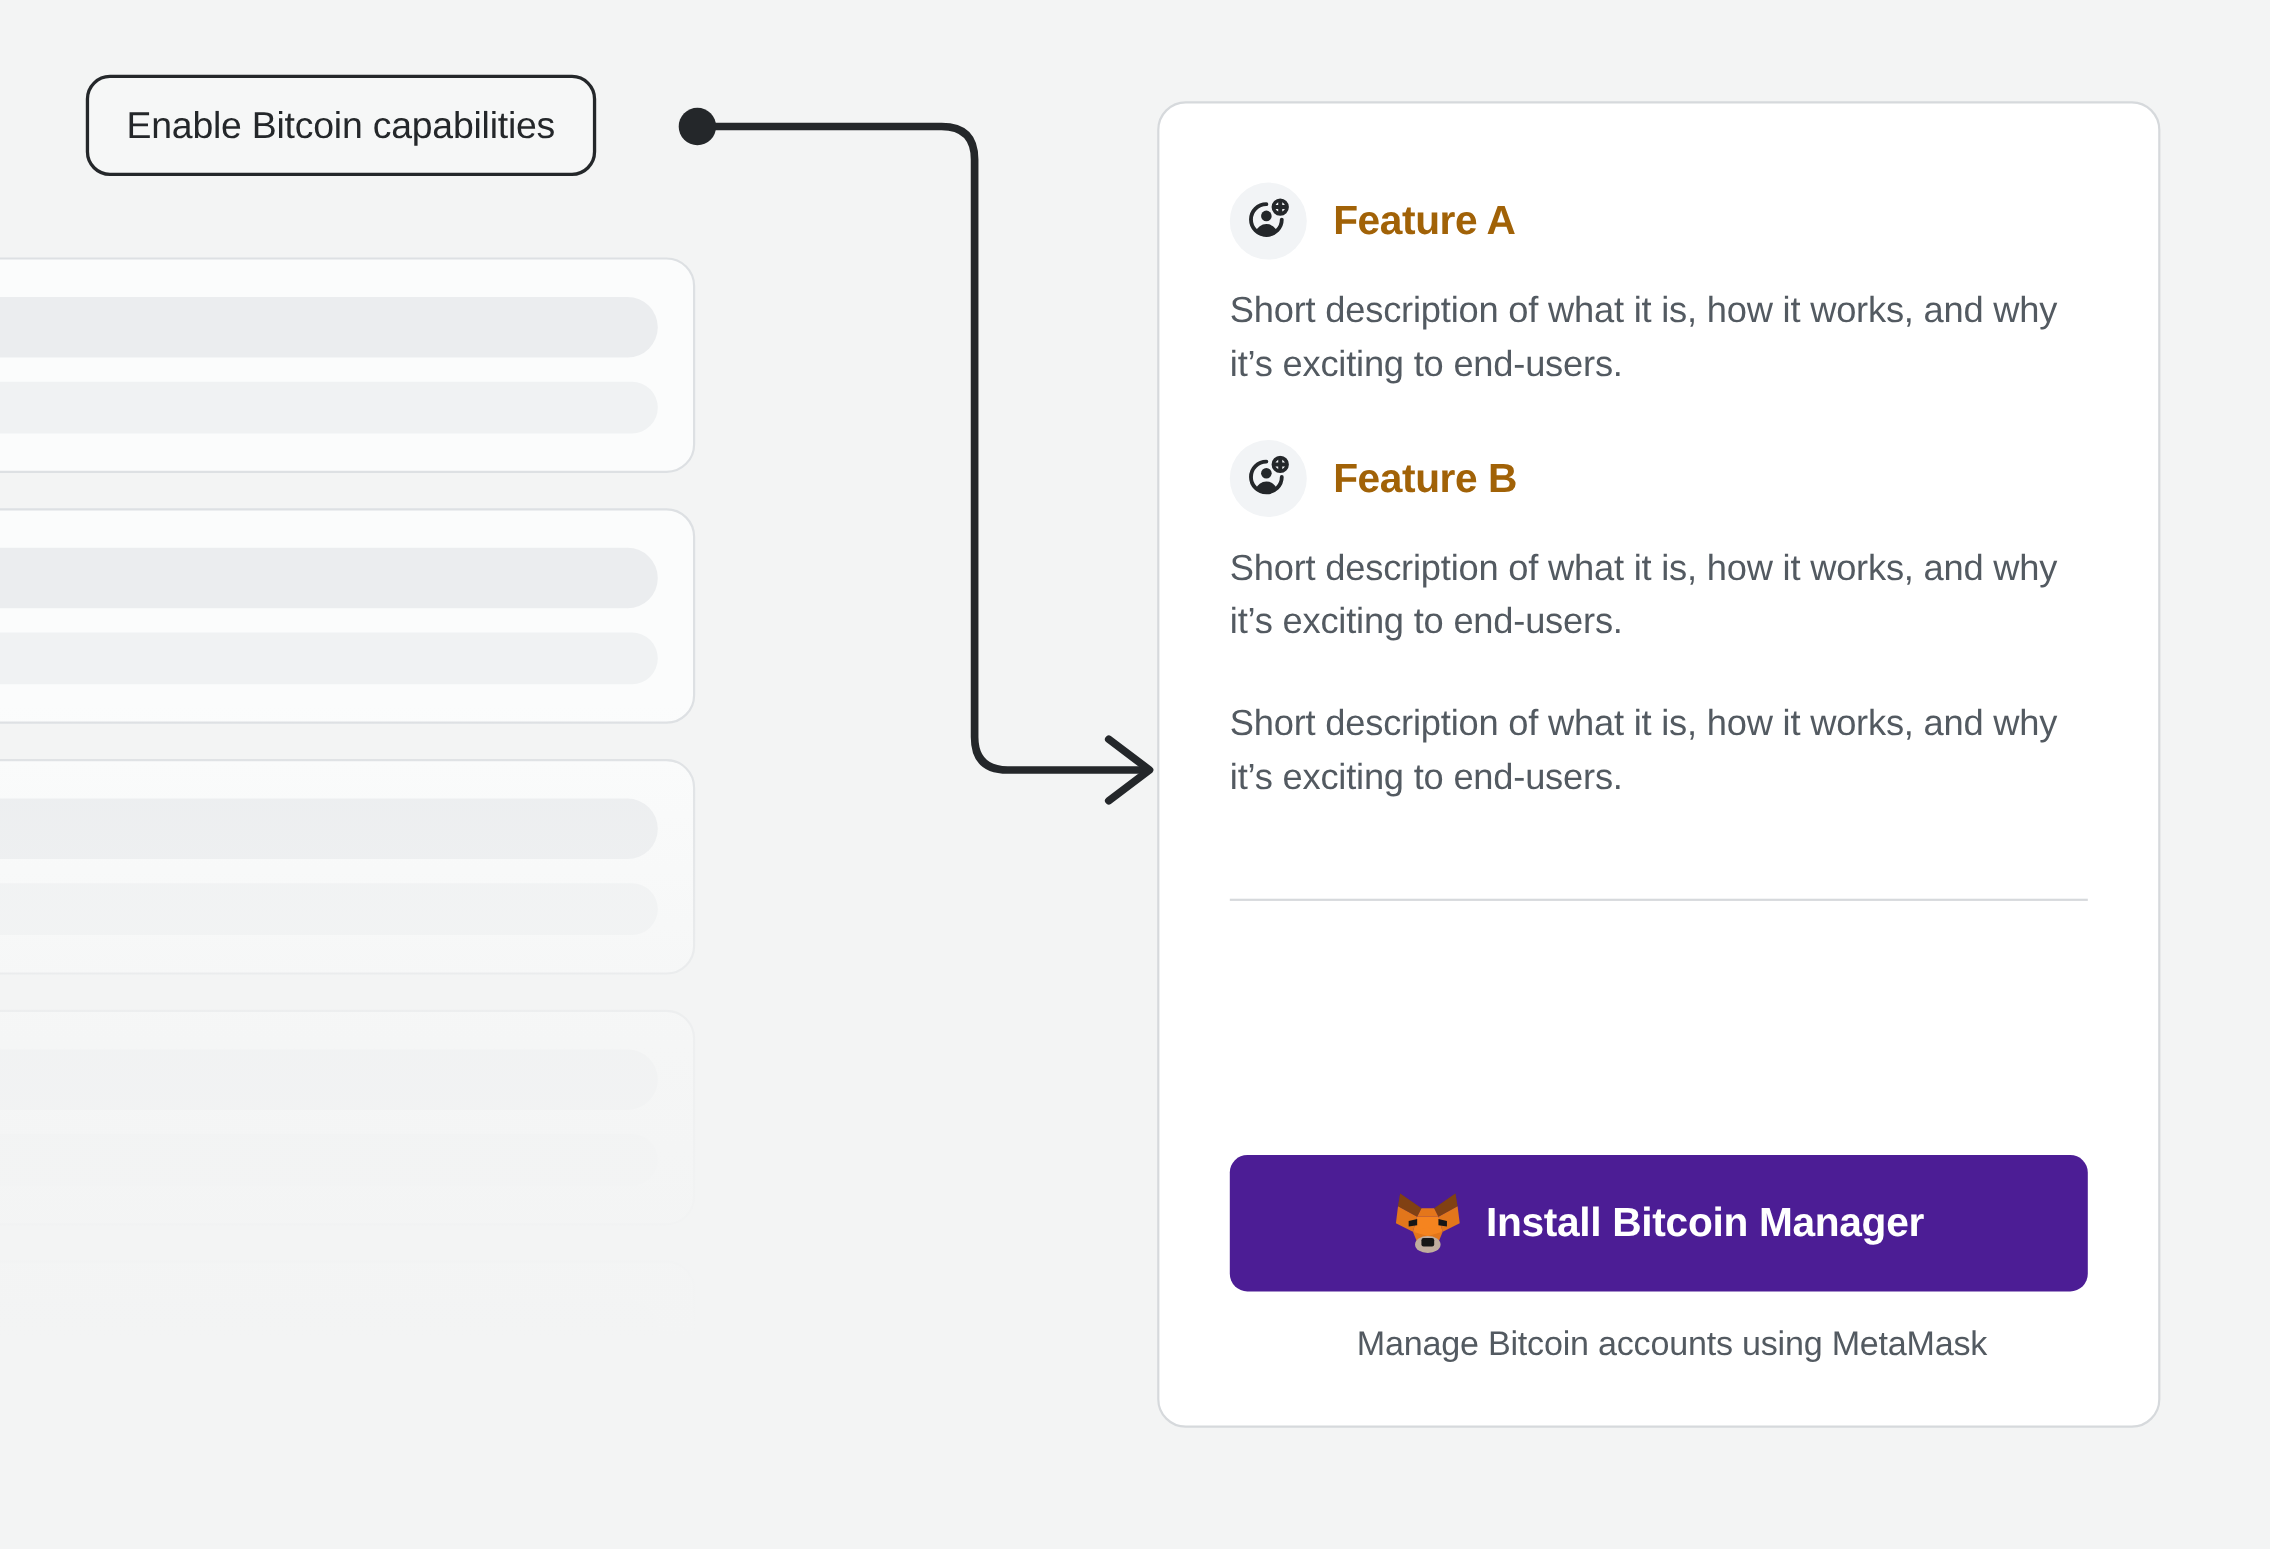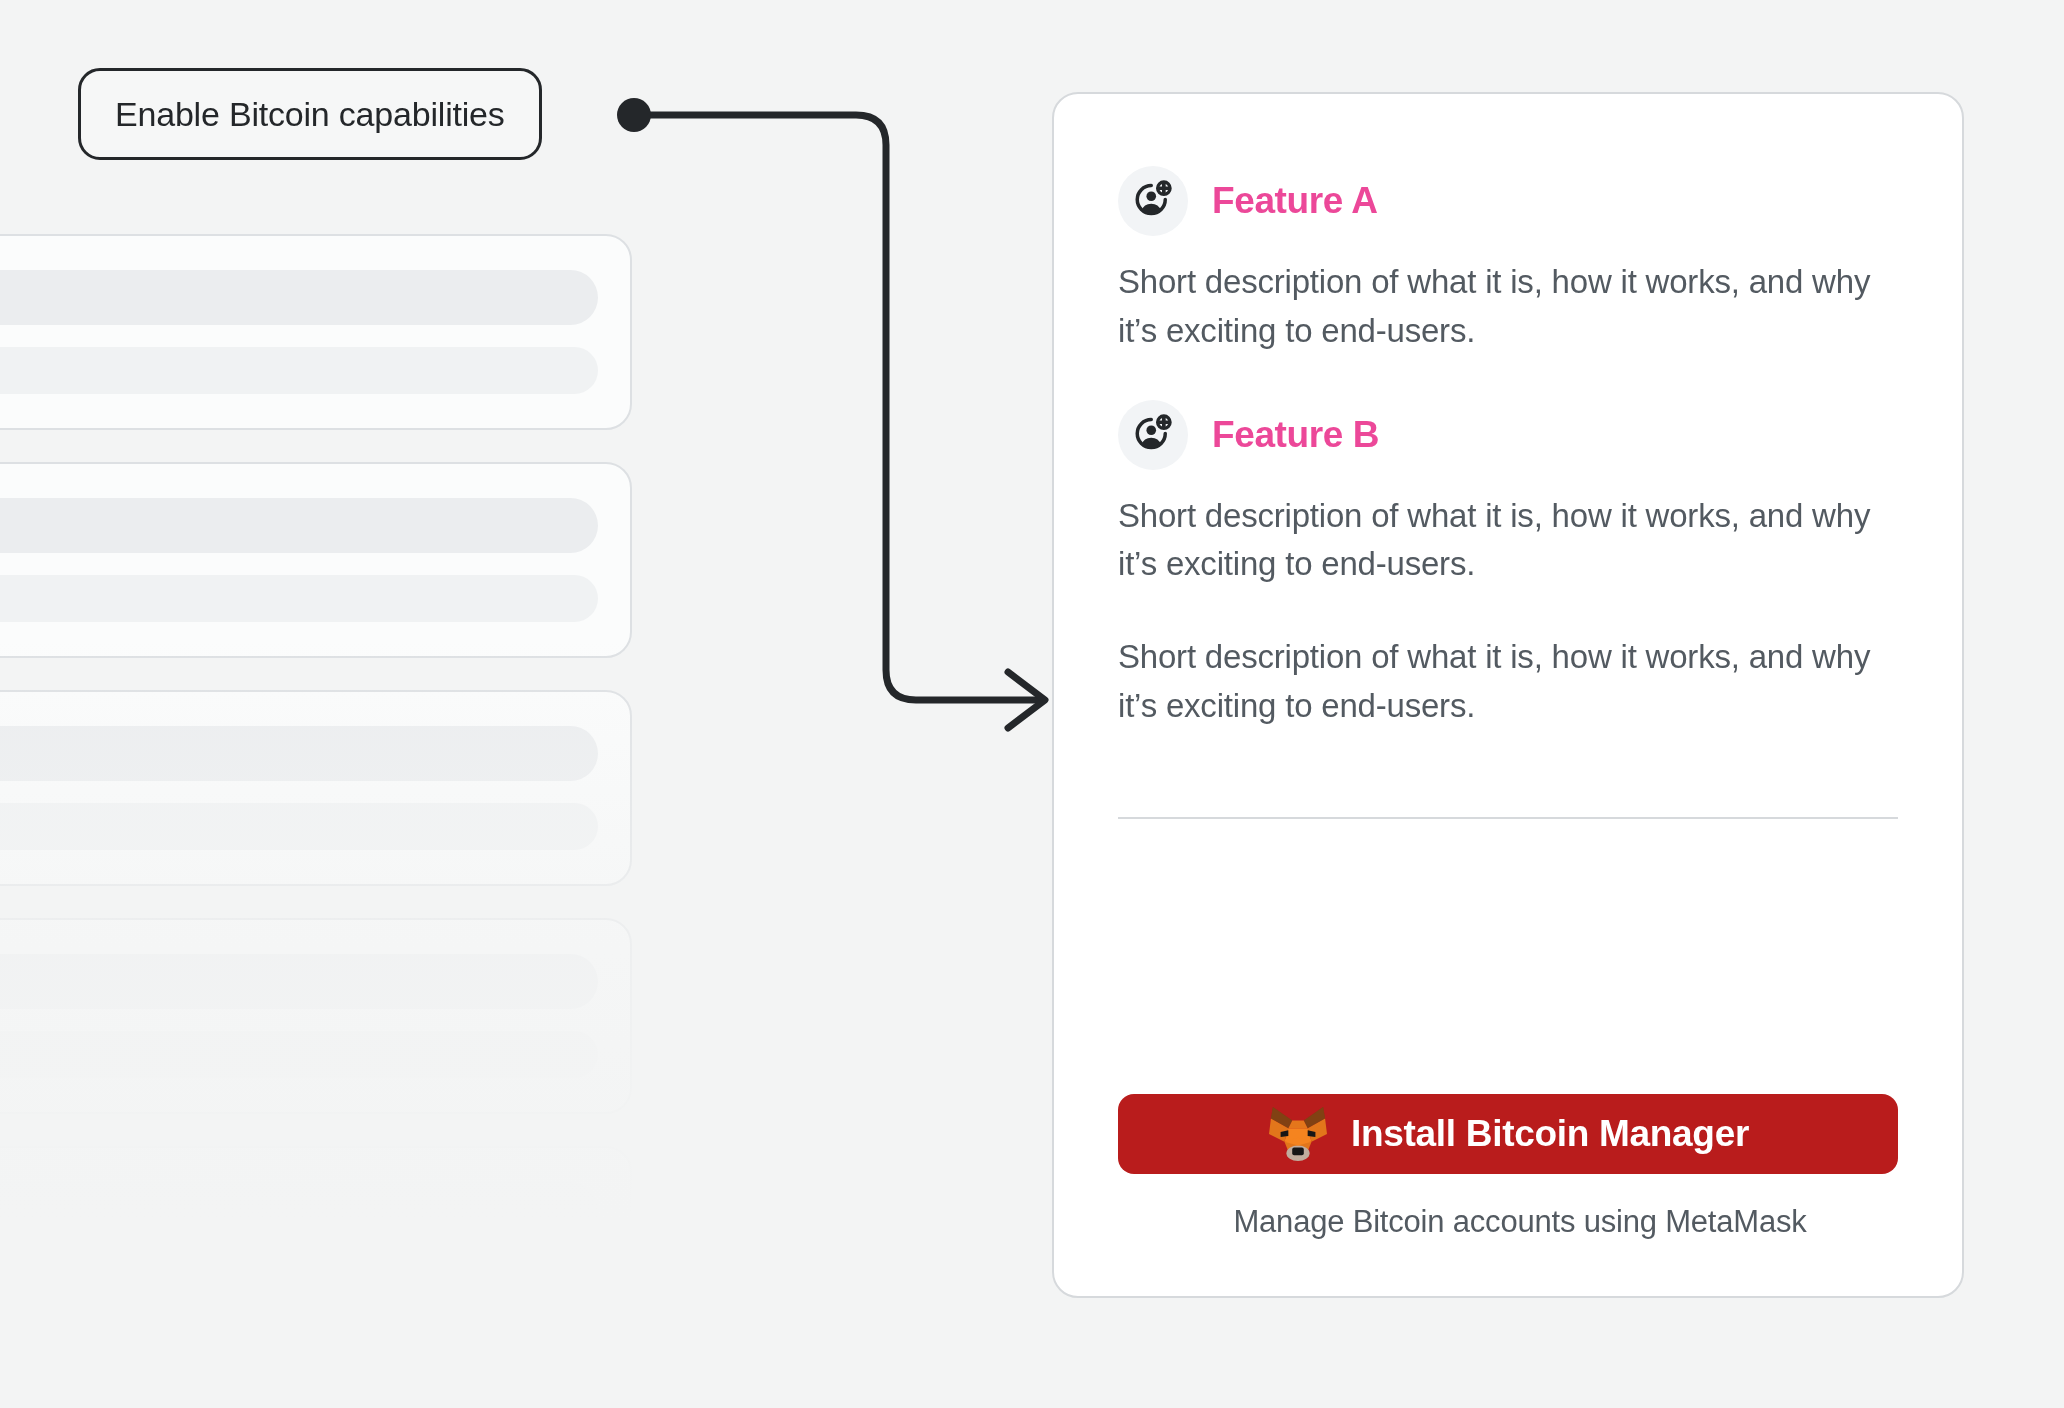--- a/index.html
+++ b/index.html
@@ -139,21 +139,21 @@
     border-radius: 50%;
     background: #F2F4F6;
     display: flex;
     align-items: center;
     justify-content: center;
   }
 
   .feature-title {
     font-size: 37px;
     font-weight: bold;
-    color: #ec4899;
+    color: #a16207;
     letter-spacing: -0.4px;
   }
 
   .feature-desc {
     font-size: 33px;
     line-height: 1.48;
     color: #535A61;
     letter-spacing: -0.2px;
     max-width: 760px;
   }
@@ -167,22 +167,22 @@
   .panel-footer {
     padding: 52px 64px 56px 64px;
     display: flex;
     flex-direction: column;
     align-items: center;
     gap: 30px;
   }
 
   .install-button {
     width: 100%;
-    height: 80px;
-    background: #b91c1c;
+    height: 124px;
+    background: #4c1d95;
     border: none;
     border-radius: 16px;
     display: flex;
     align-items: center;
     justify-content: center;
     gap: 22px;
     cursor: pointer;
   }
 
   .install-label {

